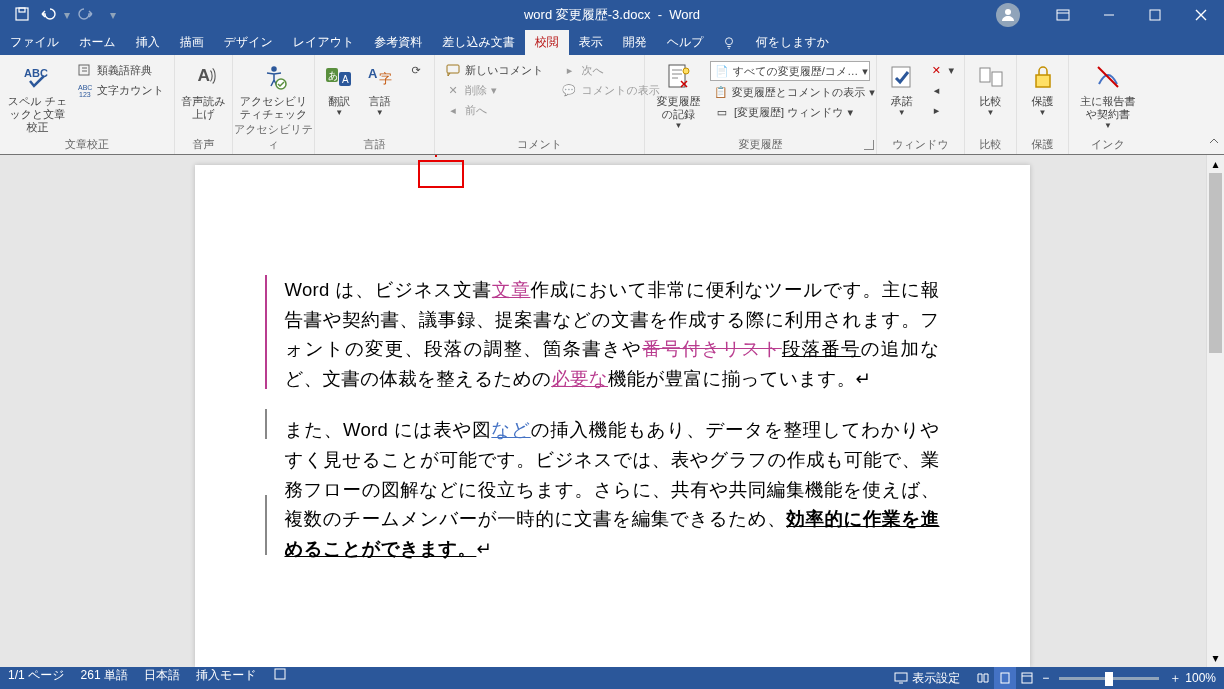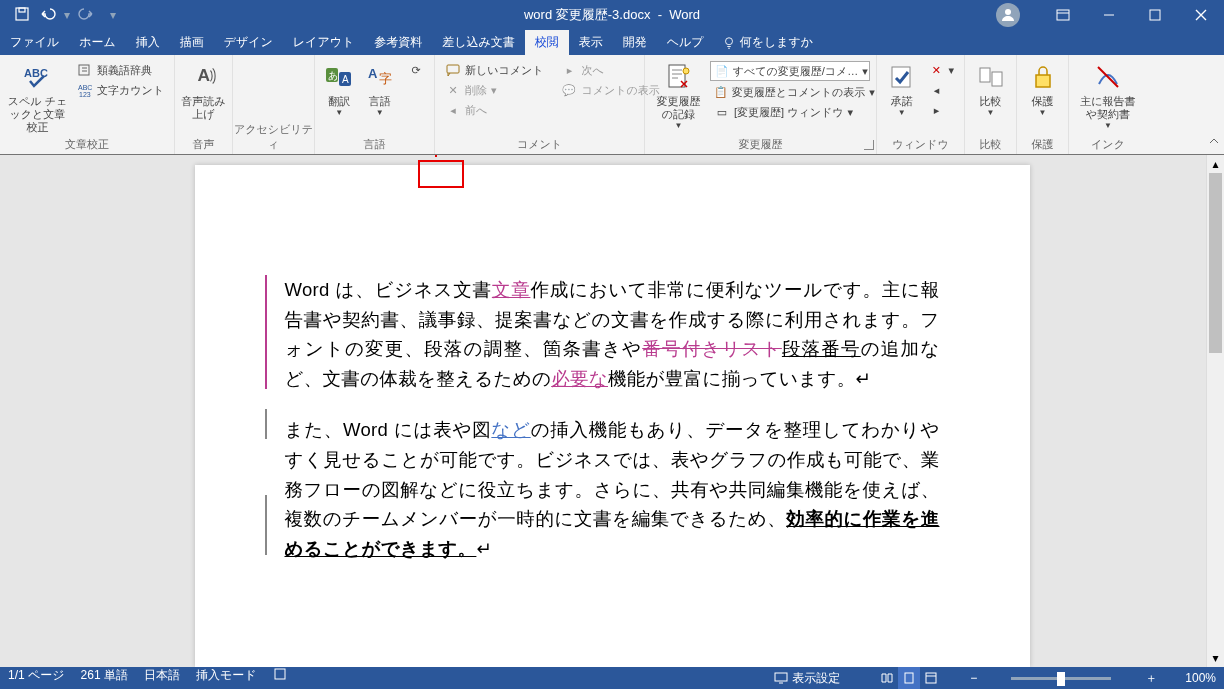--- a/index.html
+++ b/index.html
@@ -7,22 +7,22 @@
 .titlebar{height:30px;background:#2b579a;display:flex;align-items:center;color:#fff;position:relative}
 .qat{display:flex;align-items:center;gap:6px;padding-left:12px}
 .qat svg{width:16px;height:16px}
 .qat-btn{padding:2px;cursor:pointer}
 .title-text{position:absolute;left:50%;transform:translateX(-50%);font-size:13px}
 .titlebar-right{position:absolute;right:0;display:flex;align-items:center;height:100%}
 .avatar{width:24px;height:24px;border-radius:50%;background:#90a4ba;display:flex;align-items:center;justify-content:center;margin-right:20px}
 .win-btn{width:46px;height:30px;display:flex;align-items:center;justify-content:center;cursor:pointer}
 .tabstrip{height:25px;background:#2b579a;display:flex;color:#fff;font-size:12px}
 .tab{padding:0 10px;height:25px;display:flex;align-items:center;cursor:pointer}
-.tab.active{background:#f3f3f3;color:#1d4ed8}
-.tellme{display:flex;align-items:center;gap:4px;padding-left:8px}
+.tab.active{background:#f3f3f3;color:#b91c1c}
+.tellme{display:flex;align-items:center;gap:20px;padding-left:8px}
 .ribbon{height:100px;background:#f3f3f3;border-bottom:1px solid #737373;display:flex;position:relative}
 .rgroup{border-right:1px solid #e1e1e1;padding:4px 6px 0;display:flex;flex-direction:column;position:relative}
 .rgroup-label{position:absolute;bottom:2px;left:0;right:0;text-align:center;font-size:11px;color:#666}
 .rgroup-body{display:flex;gap:4px;flex:1}
 .big-btn{display:flex;flex-direction:column;align-items:center;width:52px;padding-top:2px;cursor:pointer;font-size:11px;color:#444;text-align:center;line-height:1.2}
 .big-btn .ico{height:32px;display:flex;align-items:center;justify-content:center;margin-bottom:2px}
 .small-list{display:flex;flex-direction:column;gap:2px;justify-content:flex-start;padding-top:2px}
 .small-btn{display:flex;align-items:center;gap:4px;padding:1px 4px;cursor:pointer;font-size:11px;color:#444;white-space:nowrap}
 .small-btn .ico{width:16px;height:16px;display:flex;align-items:center;justify-content:center}
 .collapse{position:absolute;bottom:4px;right:4px;cursor:pointer}
@@ -36,21 +36,21 @@
 .track-link{color:#4472c4;text-decoration:underline}
 .track-bar{position:absolute;left:70px;width:2px;background:#b93c8f}
 .callout-arrow{position:absolute;border-left:2px solid #e80000}
 .callout-arrow::after{content:'';position:absolute;bottom:-1px;left:-6px;border:6px solid transparent;border-top-color:#e80000}
 .highlight-box{position:absolute;border:2px solid #e80000}
 .vscroll{position:absolute;top:155px;right:0;width:18px;bottom:22px;background:#f0f0f0;border-left:1px solid #ddd}
 .vscroll-thumb{position:absolute;left:2px;right:2px;top:18px;height:180px;background:#c0c0c0}
 .vscroll-btn{height:18px;display:flex;align-items:center;justify-content:center;cursor:pointer}
 .statusbar{position:absolute;bottom:0;left:0;right:0;height:22px;background:#2b579a;color:#fff;display:flex;align-items:flex-start;font-size:12px}
 .sb-item{padding:0 8px}
-.sb-right{position:absolute;right:8px;display:flex;align-items:center;gap:28px}
+.sb-right{position:absolute;right:8px;display:flex;align-items:center;gap:4px}
 .view-btns{display:flex;gap:0}
 .view-btn{width:22px;height:22px;display:flex;align-items:center;justify-content:center;cursor:pointer}
 .view-btn.active{background:#4472c4}
 .zoom-slider{width:100px;height:3px;background:#90a4ba;position:relative;margin:0 6px}
 .zoom-thumb{position:absolute;width:8px;height:14px;background:#fff;top:-5px;left:46px}
 .dl-launcher{width:10px;height:10px;border-right:1px solid #888;border-bottom:1px solid #888;position:absolute;bottom:4px;right:2px;cursor:pointer}
 </style>
 </head>
 <body>
 
@@ -168,20 +168,33 @@
               <path d="M18 6c2 2 2 8 0 10M20 4c3 3 3 11 0 14" stroke="#555" fill="none"></path>
             </svg>
           </div>
         <span>音声読み上げ</span>
       </div>
     </div>
     <div class="rgroup-label">音声</div>
   </div>
 
   <div class="rgroup" style="width:82px">
+    <div class="rgroup-body">
+      <div class="big-btn" style="width:72px">
+        <div class="ico">
+            <svg width="26" height="26" viewBox="0 0 26 26" fill="none" stroke="#2b579a" stroke-width="1.5">
+              <circle cx="13" cy="5" r="2" fill="#2b579a"></circle>
+              <path d="M6 9l7 1 7-1M13 10v6l-3 6M13 16l3 6"></path>
+              <circle cx="20" cy="20" r="5" fill="#fff" stroke="#5a8f3e"></circle>
+              <path d="M17 20l2 2 4-4" stroke="#5a8f3e"></path>
+            </svg>
+          </div>
+        <span>アクセシビリティチェック</span>
+      </div>
+    </div>
     <div class="rgroup-label">アクセシビリティ</div>
   </div>
 
   <div class="rgroup" style="width:120px">
     <div class="rgroup-body">
       <div class="big-btn" style="width:44px">
         <div class="ico">
             <svg width="28" height="26" viewBox="0 0 28 26">
               <rect x="1" y="4" width="12" height="14" fill="#5a8f3e" rx="2"></rect>
               <text x="3" y="15" fill="#fff" font-size="10">あ</text>

